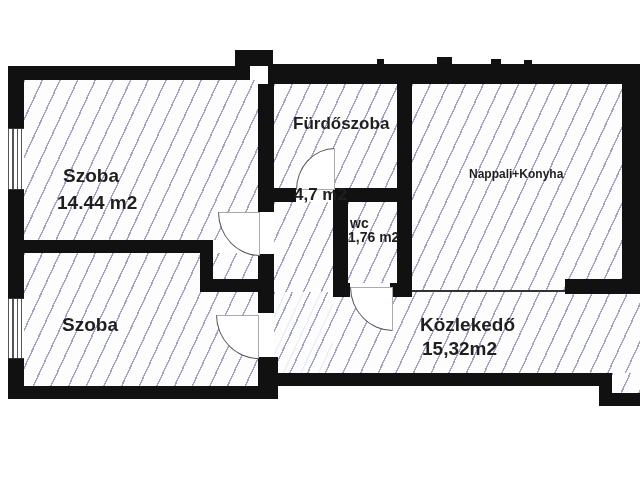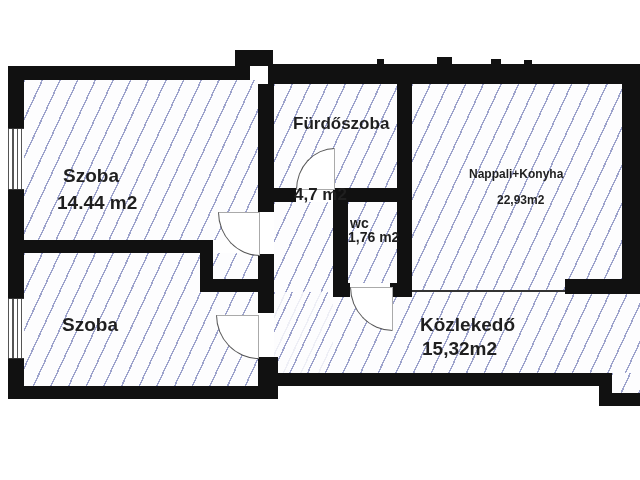--- a/index.html
+++ b/index.html
@@ -103,18 +103,17 @@
 
   <div class="label fs19" style="left:62px;top:315px;">Szoba</div>
 
   <div class="label fs17" style="left:293px;top:115px;">Fürdőszoba</div>
   <div class="label fs17" style="left:294px;top:143px;margin-top:43px;">4,7 m2</div>
 
   <div class="label fs14" style="left:350px;top:200px;margin-top:16px;">wc</div>
   <div class="label fs14" style="left:348px;top:230px;">1,76 m2</div>
 
   <div class="label fs18" style="left:469px;top:168px;">Nappali+Konyha</div>
-  <div class="label fs18" style="left:497px;top:194px;">22,93m2</div>
 
   <div class="label fs19" style="left:420px;top:315px;">Közlekedő</div>
   <div class="label fs19" style="left:422px;top:339px;text-align:right;">15,32m2</div>
 
 </div>
 
 </body></html>

